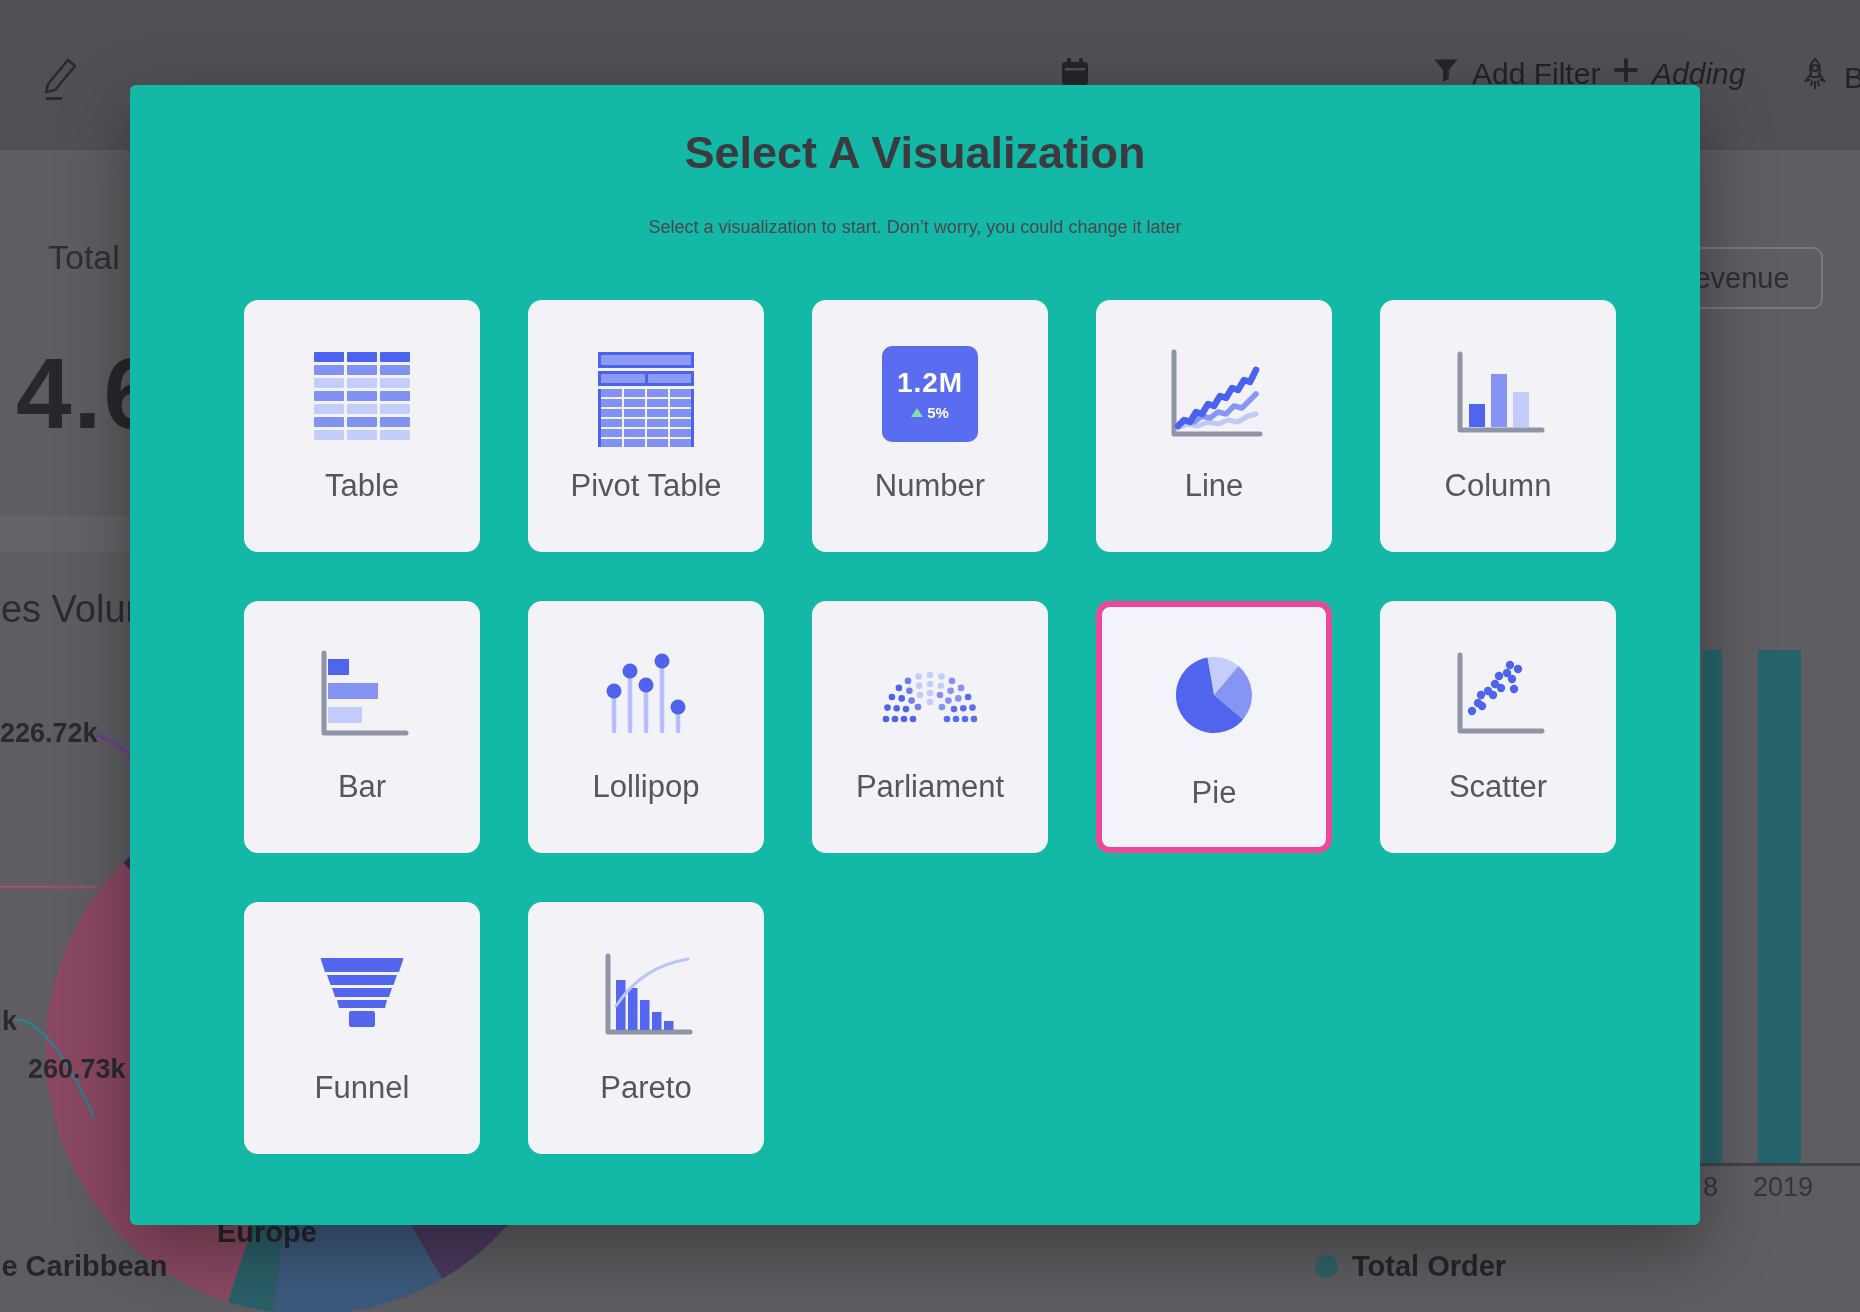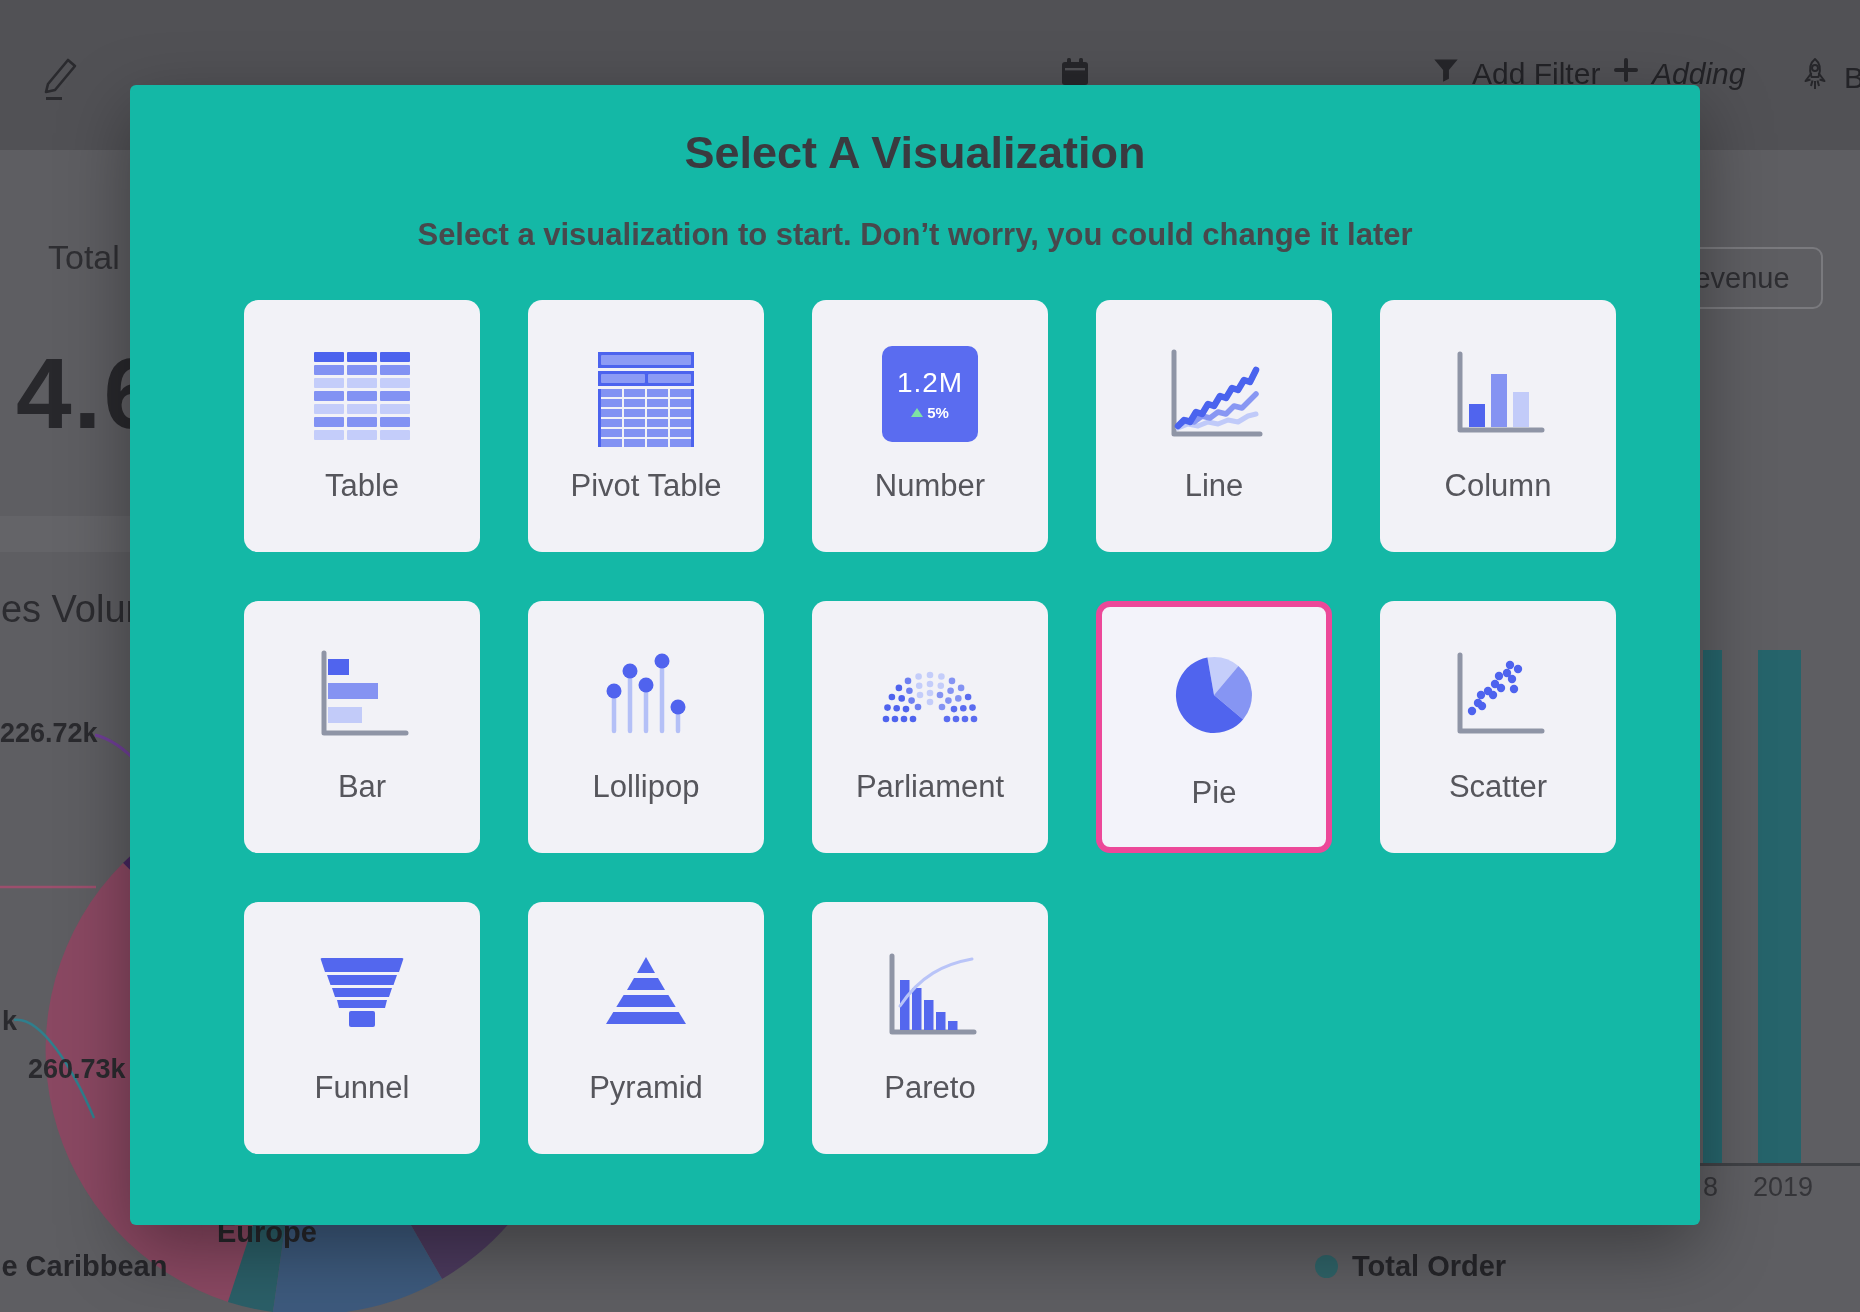--- a/index.html
+++ b/index.html
@@ -29,21 +29,21 @@
   .tbar { position:absolute; background:#26646b; }
   .axis-line { position:absolute; left:1688px; top:1163px; width:172px; height:3px; background:#3f4145; }
   .axis-label { position:absolute; top:1172px; color:#353539; font-size:27px; }
 
   
   #modal { position:absolute; left:130px; top:85px; width:1570px; height:1140px;
     background:#14b8a6; border-radius:6px; box-shadow:0 24px 70px rgba(0,0,0,0.35); z-index:10; }
   .modal-title { position:absolute; left:0; top:42px; width:100%; text-align:center;
     font-size:45px; font-weight:700; color:#3a3a3f; }
   .modal-subtitle { position:absolute; left:0; top:132px; width:100%; text-align:center;
-    font-size:31px; font-weight:700; color:#48484c; }
+    font-size:18px; font-weight:400; color:#48484c; }
   .tile-grid { position:absolute; left:114px; top:215px; display:grid;
     grid-template-columns:repeat(5,236px); grid-auto-rows:252px; column-gap:48px; row-gap:49px; }
   .tile { position:relative; background:#f2f2f7; border-radius:14px; cursor:pointer; }
   .tile.selected { border:6px solid #ec4899; background:#f3f3fa; }
   .ticon { position:absolute; left:50%; top:44px; transform:translateX(-50%); width:100px; height:100px; }
   .tlabel { position:absolute; left:0; top:168px; width:100%; text-align:center;
     font-size:31px; color:#56565c; }
 
   
   .trow { display:flex; gap:3px; margin-bottom:3px; }
@@ -54,21 +54,21 @@
   .pv-head { height:16px; background:#4c63ee; padding:3px; margin-bottom:3px; }
   .pv-head-in { height:100%; background:#8c9bf5; border-radius:1px; }
   .pv-sub { height:15px; background:#4c63ee; padding:3px; display:flex; gap:3px; margin-bottom:3px; }
   .pv-sub-in { height:100%; flex:1; background:#8c9bf5; border-radius:1px; }
   .pv-grid { border-left:3px solid #4c63ee; border-right:3px solid #4c63ee;
     display:grid; grid-template-columns:repeat(4,1fr); gap:2px; }
   .pv-cell { height:8px; background:#8292f3; }
   
   .num-box { width:96px; height:96px; margin:0 auto; background:#5a6cf0; border-radius:10px;
     display:flex; flex-direction:column; align-items:center; justify-content:center; }
-  .num-main { color:#fff; font-size:28px; font-weight:400; letter-spacing:1px; }
+  .num-main { color:#fff; font-size:28px; font-weight:700; letter-spacing:1px; }
   .num-sub { display:flex; align-items:center; gap:4px; margin-top:5px; }
   .num-tri { width:0; height:0; border-left:6px solid transparent; border-right:6px solid transparent;
     border-bottom:9px solid #7de3a4; }
   .num-pct { color:#fff; font-size:15px; font-weight:700; }
 </style>
 </head>
 <body>
 
 <div id="dashboard">
   <div class="db-header"></div>
@@ -422,33 +422,20 @@
             <path d="M15 29 L85 29 L81.5 39 L18.5 39 Z"></path>
             <path d="M20 42 L80 42 L77 51 L23 51 Z"></path>
             <path d="M25 54 L75 54 L73 62 L27 62 Z"></path>
             <rect x="37" y="65" width="26" height="16" rx="2"></rect>
           </g>
         </svg>
       </div>
       <div class="tlabel">Funnel</div>
     </div>
 
-    <div class="tile">
-      <div class="ticon">
-        <svg width="100" height="100" viewBox="0 0 100 100">
-          <g fill="#5367ee">
-            <path d="M50 11 L59 27 L41 27 Z"></path>
-            <path d="M38 32 L62 32 L69 44 L31 44 Z"></path>
-            <path d="M27.6 49 L72.4 49 L79.7 61 L20.3 61 Z"></path>
-            <path d="M17.3 66 L82.7 66 L90 78 L10 78 Z"></path>
-          </g>
-        </svg>
-      </div>
-      <div class="tlabel">Pyramid</div>
-    </div>
 
     <div class="tile">
       <div class="ticon">
         <svg width="100" height="100" viewBox="0 0 100 100">
           <path d="M12 10 L12 86 L94 86" stroke="#8f95a6" stroke-width="5" fill="none" stroke-linecap="round" stroke-linejoin="round"></path>
           <g fill="#5467ee">
             <rect x="20" y="34" width="9.5" height="50"></rect>
             <rect x="32" y="42" width="9.5" height="42"></rect>
             <rect x="44" y="54" width="9.5" height="30"></rect>
             <rect x="56" y="66" width="9.5" height="18"></rect>

